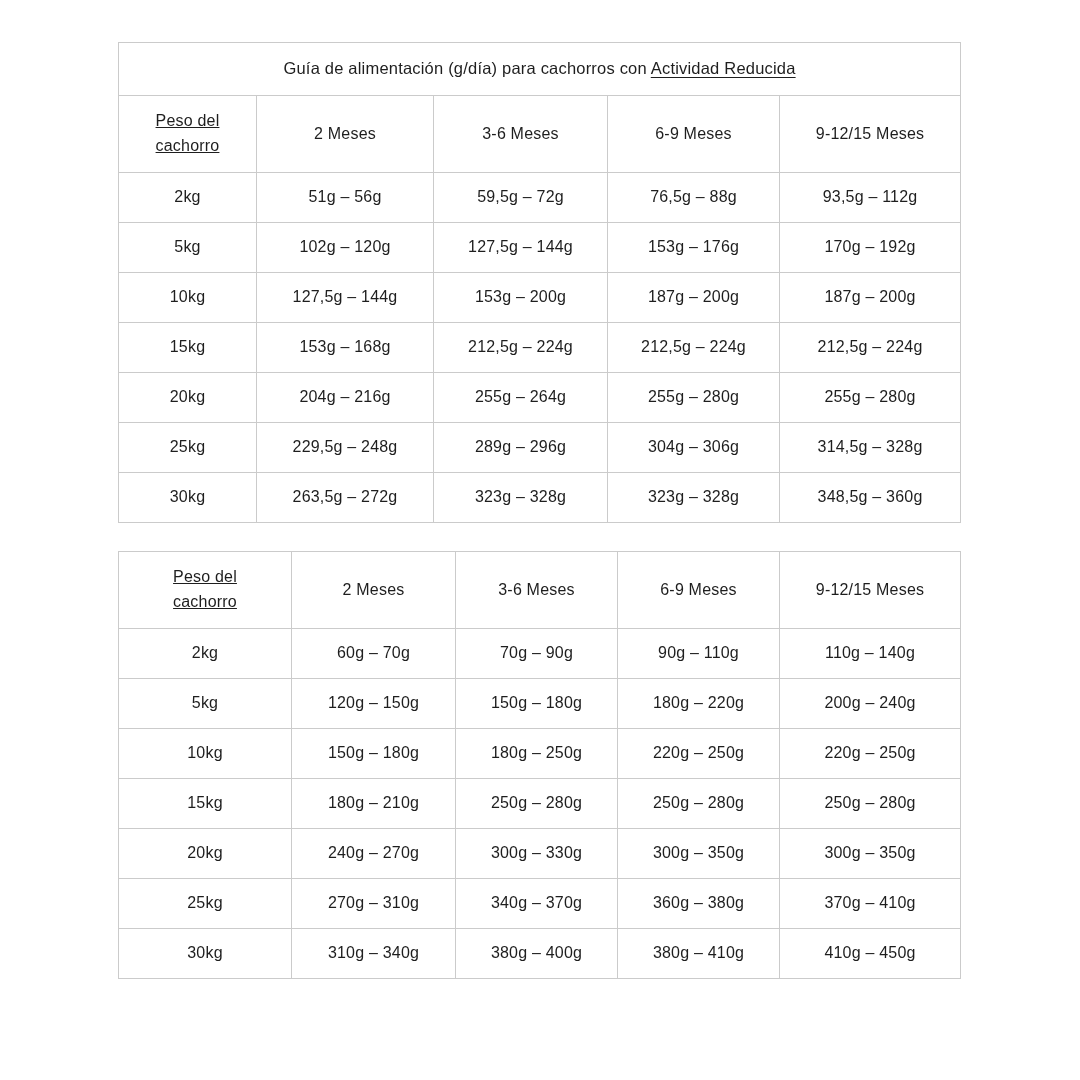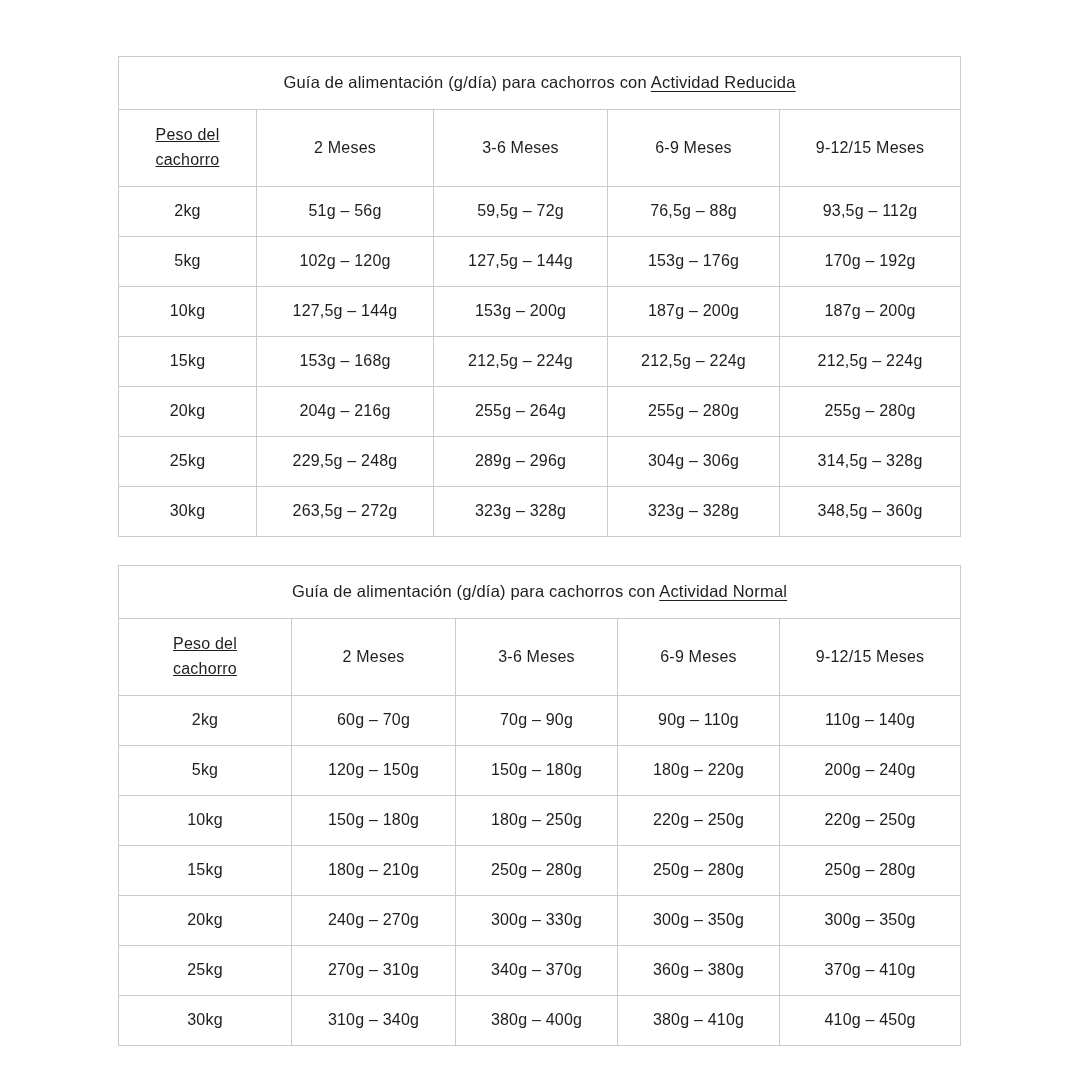--- a/index.html
+++ b/index.html
@@ -12,21 +12,21 @@
     height: 1080px;
     font-family: "Liberation Sans", sans-serif;
     color: #1e1e1e;
     -webkit-font-smoothing: antialiased;
   }
   .page {
     width: 1080px;
     height: 1080px;
     background: #ffffff;
     box-sizing: border-box;
-    padding-top: 56px;
+    padding-top: 42px;
   }
   table.guide {
     border-collapse: collapse;
     table-layout: fixed;
     width: 842px;
     margin-left: 118px;
     background: #ffffff;
   }
   table.guide + table.guide {
     margin-top: 28px;
@@ -138,23 +138,20 @@
 
   <table class="guide">
     <colgroup>
       <col style="width:173px">
         <col style="width:164px">
         <col style="width:162px">
         <col style="width:162px">
         <col style="width:181px">
     </colgroup>
     <tbody>
-        <tr class="title-row">
-      <td colspan="5"><span>Guía de alimentación (g/día) para cachorros con </span><span class="underline">Actividad Normal</span></td>
-    </tr>
     <tr class="head-row">
       <th class="weight-col">Peso del cachorro</th>
       <th>2 Meses</th>
       <th>3-6 Meses</th>
       <th>6-9 Meses</th>
       <th>9-12/15 Meses</th>
     </tr>
     <tr class="data-row">
       <td>2kg</td>
       <td>60g – 70g</td>

